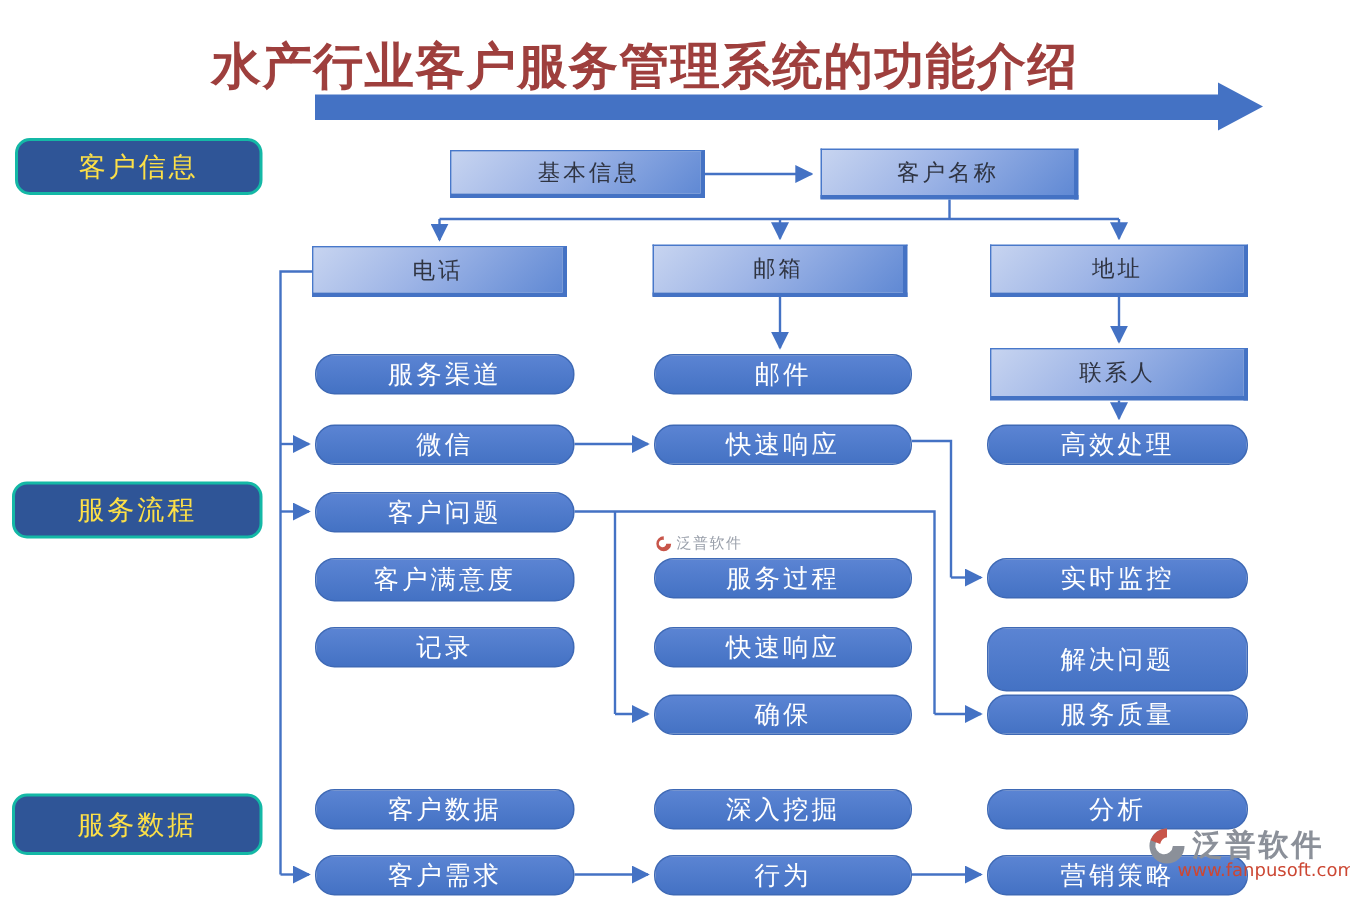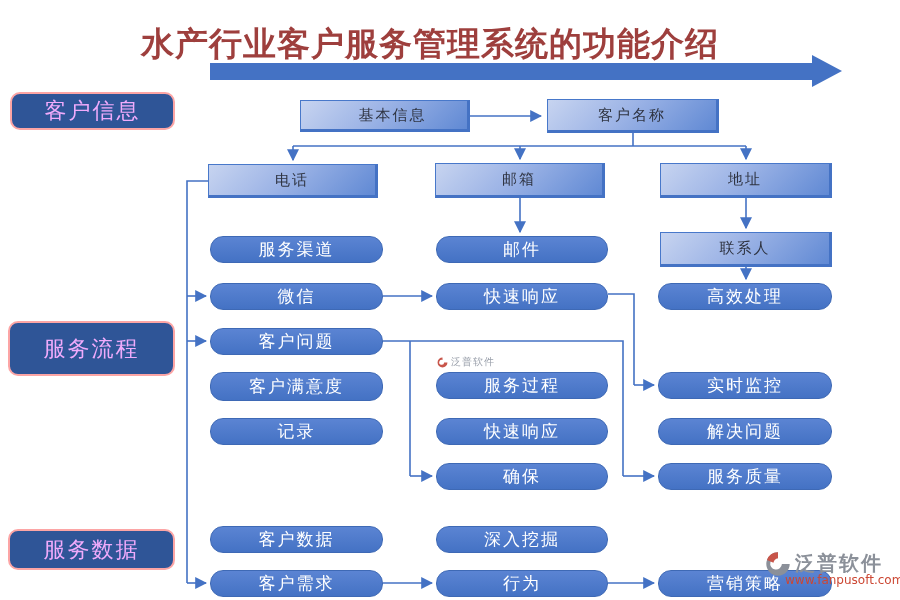--- a/index.html
+++ b/index.html
@@ -13,22 +13,22 @@
     font-size:33px;font-weight:600;color:#9e3f3d;letter-spacing:1px;
   }
   .big-arrow-body{position:absolute;left:210px;top:63px;width:602px;height:17px;background:#4472c4;}
   .big-arrow-head{
     position:absolute;left:812px;top:55px;width:0;height:0;
     border-top:16px solid transparent;border-bottom:16px solid transparent;
     border-left:30px solid #4472c4;
   }
   .node{position:absolute;display:flex;align-items:center;justify-content:center;box-sizing:border-box;z-index:2;}
   .cat{
-    background:#2f5597;border:2px solid #fca5a5;border-radius:10px;
-    color:#f0abfc;font-size:22px;letter-spacing:2px;
+    background:#2f5597;border:2px solid #14b8a6;border-radius:10px;
+    color:#fde047;font-size:18px;letter-spacing:2px;
   }
   .lv2{
     background:linear-gradient(135deg,#c7d4f0 0%,#9db4e6 45%,#6089d4 100%);
     border:1px solid #4878ca;border-right:3px solid #4472c4;border-bottom:3px solid #4472c4;
     color:#2f3442;font-size:15px;letter-spacing:2px;
   }
   .lv3{
     background:linear-gradient(180deg,#5b84d3 0%,#4472c4 100%);
     border-radius:13px;border:1px solid #3e69b5;
     color:#ffffff;font-size:17px;letter-spacing:2px;
@@ -88,21 +88,21 @@
       <line x1="623" y1="476" x2="654" y2="476" marker-end="url(#ah)"></line>
       <path d="M410,341 L410,476"></path>
       <line x1="410" y1="476" x2="432" y2="476" marker-end="url(#ah)"></line>
 
       <line x1="383" y1="583" x2="432" y2="583" marker-end="url(#ah)"></line>
       <line x1="608" y1="583" x2="654" y2="583" marker-end="url(#ah)"></line>
     </g>
   </svg>
 
   <div class="node cat" style="left:10px;top:92px;width:165px;height:38px;">客户信息</div>
-  <div class="node cat" style="left:8px;top:321px;width:167px;height:55px;font-family:Liberation Mono, monospace;">服务流程</div>
+  <div class="node cat" style="left:8px;top:321px;width:167px;height:38px;font-family:Liberation Mono, monospace;">服务流程</div>
   <div class="node cat" style="left:8px;top:529px;width:167px;height:41px;">服务数据</div>
 
   <div class="node lv2" style="left:300px;top:100px;width:170px;height:32px;padding-left:17px;">基本信息</div>
   <div class="node lv2" style="left:547px;top:99px;width:172px;height:34px;">客户名称</div>
   <div class="node lv2" style="left:208px;top:164px;width:170px;height:34px;">电话</div>
   <div class="node lv2" style="left:435px;top:163px;width:170px;height:35px;">邮箱</div>
   <div class="node lv2" style="left:660px;top:163px;width:172px;height:35px;">地址</div>
   <div class="node lv2" style="left:660px;top:232px;width:172px;height:35px;">联系人</div>
 
   <div class="node lv3" style="left:210px;top:236px;width:173px;height:27px;">服务渠道</div>
@@ -116,22 +116,23 @@
   <div class="node lv3" style="left:436px;top:236px;width:172px;height:27px;">邮件</div>
   <div class="node lv3" style="left:436px;top:283px;width:172px;height:27px;">快速响应</div>
   <div class="node lv3" style="left:436px;top:372px;width:172px;height:27px;">服务过程</div>
   <div class="node lv3" style="left:436px;top:418px;width:172px;height:27px;">快速响应</div>
   <div class="node lv3" style="left:436px;top:463px;width:172px;height:27px;">确保</div>
   <div class="node lv3" style="left:436px;top:526px;width:172px;height:27px;">深入挖掘</div>
   <div class="node lv3" style="left:436px;top:570px;width:172px;height:27px;">行为</div>
 
   <div class="node lv3" style="left:658px;top:283px;width:174px;height:27px;">高效处理</div>
   <div class="node lv3" style="left:658px;top:372px;width:174px;height:27px;">实时监控</div>
-  <div class="node lv3" style="left:658px;top:418px;width:174px;height:27px;">解决问题</div>
+  <div class="node lv3" style="left:658px;top:418px;width:174px;height:43px;">解决问题</div>
   <div class="node lv3" style="left:658px;top:463px;width:174px;height:27px;">服务质量</div>
+  <div class="node lv3" style="left:658px;top:526px;width:174px;height:27px;">分析</div>
   <div class="node lv3" style="left:658px;top:570px;width:174px;height:27px;">营销策略</div>
 
   <div class="wm-mid">
     <svg width="11" height="11" viewBox="0 0 20 20">
       <path d="M10,1 A9,9 0 1 0 19,10 L13,10 A4.5,4.5 0 1 1 10,5.5 Z" fill="#c8554a"></path>
     </svg>
     <span>泛普软件</span>
   </div>
 
   <div class="wm-br">

